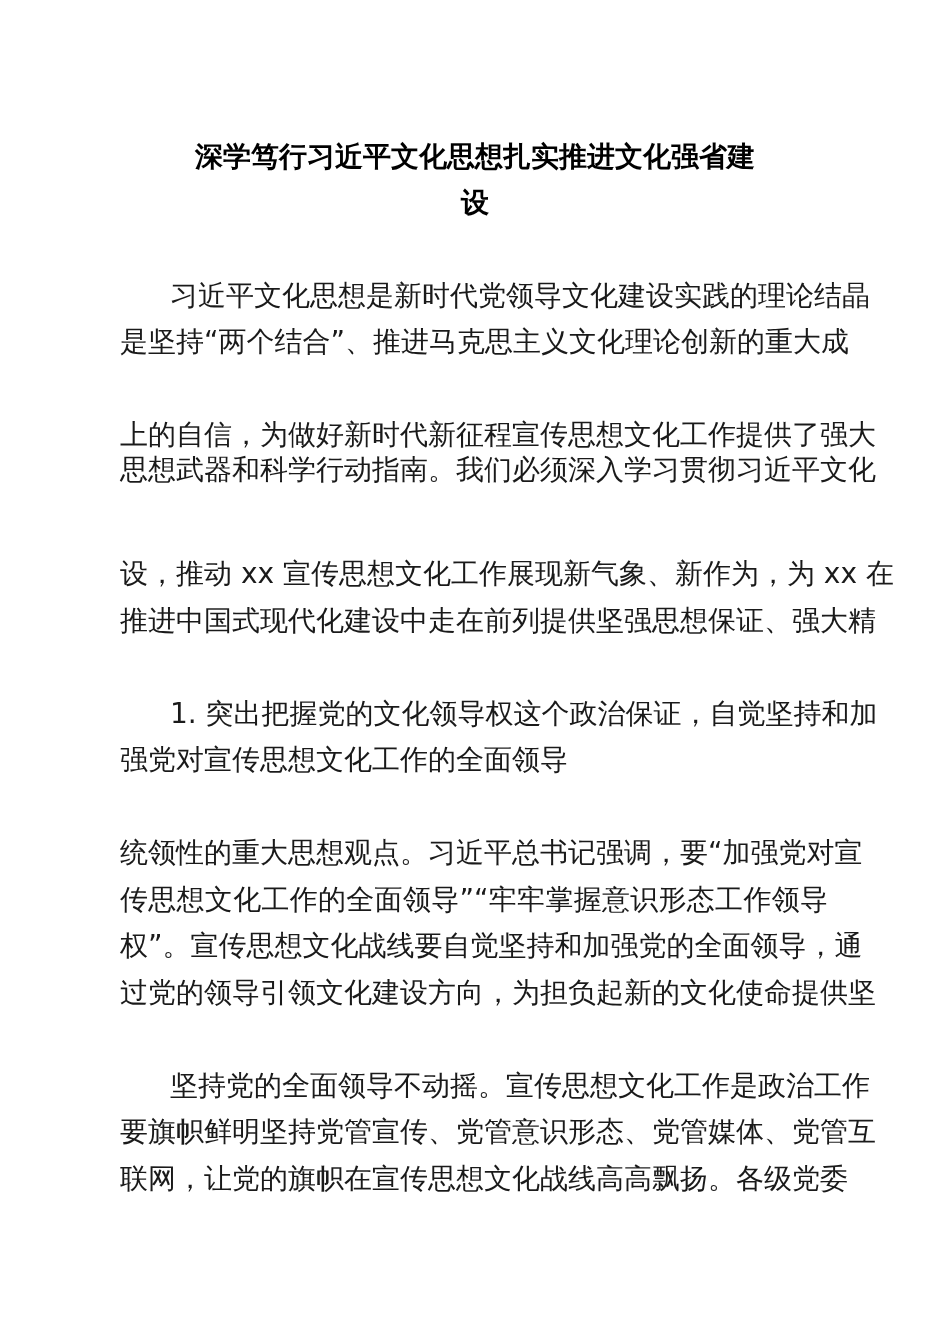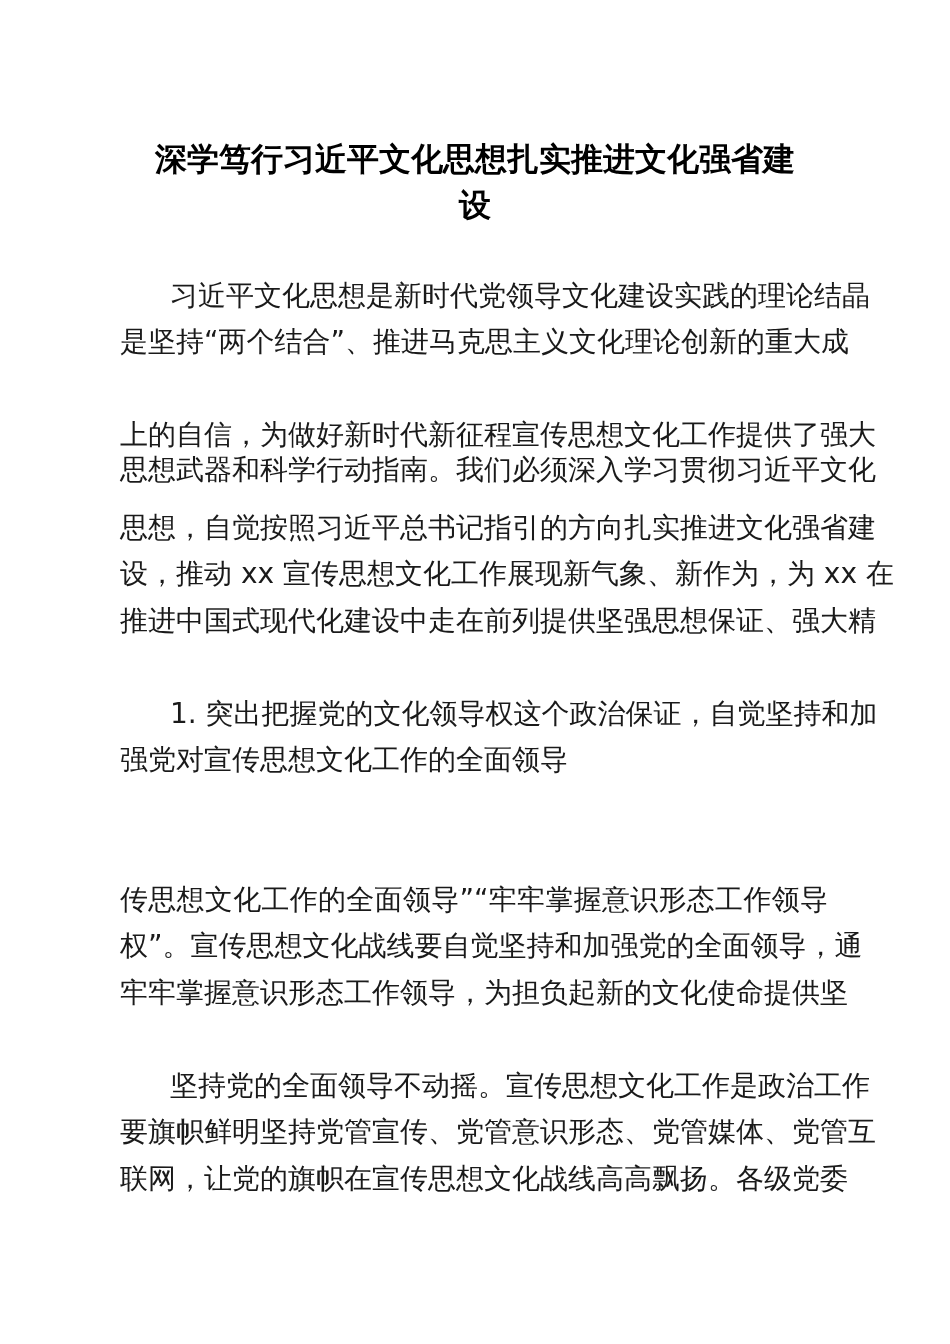--- a/index.html
+++ b/index.html
@@ -20,23 +20,23 @@
     left: 0; top: 0;
     width: 950px;
     height: 1344px;
     background: #ffffff;
   }
   .title {
     position: absolute;
     left: 100px;
     width: 750px;
     text-align: center;
-    font-family: Liberation Serif, serif;
+    font-family: Liberation Mono, monospace;
     font-weight: bold;
-    font-size: 32px;
+    font-size: 28px;
     line-height: 46px;
     color: #000000;
     white-space: nowrap;
   }
   .title-line-1 { top: 136px; letter-spacing: 0px; }
   .title-line-2 { top: 182px; }
   .line {
     position: absolute;
     left: 120px;
     width: 708px;
@@ -62,27 +62,27 @@
 <body>
 
 <div class="page">
   <div class="title title-line-1">深学笃行习近平文化思想扎实推进文化强省建</div>
   <div class="title title-line-2">设</div>
 
   <div class="line indent" style="top:280px">习近平文化思想是新时代党领导文化建设实践的理论结晶</div>
   <div class="line" style="top:326px">是坚持“两个结合”、推进马克思主义文化理论创新的重大成</div>
   <div class="line" style="top:419px">上的自信，为做好新时代新征程宣传思想文化工作提供了强大</div>
   <div class="line" style="top:454px">思想武器和科学行动指南。我们必须深入学习贯彻习近平文化</div>
-  <div class="line" style="top:512px">思想，自觉按照习近平总书记指引的方向扎实推进文化强省建</div>
   <div class="line" style="top:558px">设，推动 xx 宣传思想文化工作展现新气象、新作为，为 xx 在</div>
   <div class="line" style="top:605px">推进中国式现代化建设中走在前列提供坚强思想保证、强大精</div>
 
   <div class="line indent" style="top:698px">1. 突出把握党的文化领导权这个政治保证，自觉坚持和加</div>
   <div class="line last" style="top:744px">强党对宣传思想文化工作的全面领导</div>
 
+  <div class="line" style="top:837px">统领性的重大思想观点。习近平总书记强调，要“加强党对宣</div>
   <div class="line" style="top:884px">传思想文化工作的全面领导”“牢牢掌握意识形态工作领导</div>
   <div class="line" style="top:930px">权”。宣传思想文化战线要自觉坚持和加强党的全面领导，通</div>
-  <div class="line" style="top:977px">牢牢掌握意识形态工作领导，为担负起新的文化使命提供坚</div>
+  <div class="line" style="top:977px">过党的领导引领文化建设方向，为担负起新的文化使命提供坚</div>
 
   <div class="line indent" style="top:1070px">坚持党的全面领导不动摇。宣传思想文化工作是政治工作</div>
   <div class="line" style="top:1116px">要旗帜鲜明坚持党管宣传、党管意识形态、党管媒体、党管互</div>
   <div class="line" style="top:1163px">联网，让党的旗帜在宣传思想文化战线高高飘扬。各级党委</div>
 </div>
 
 </body></html>

